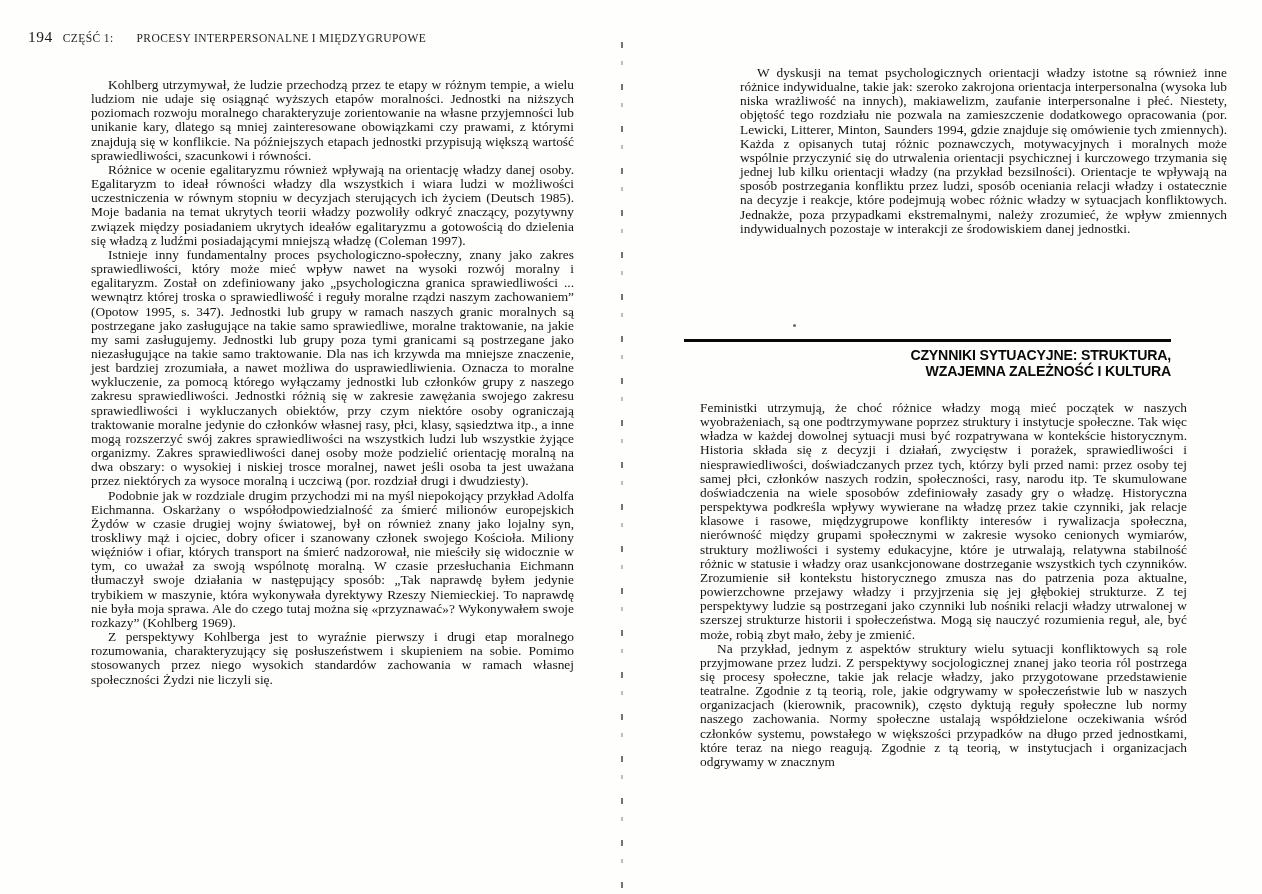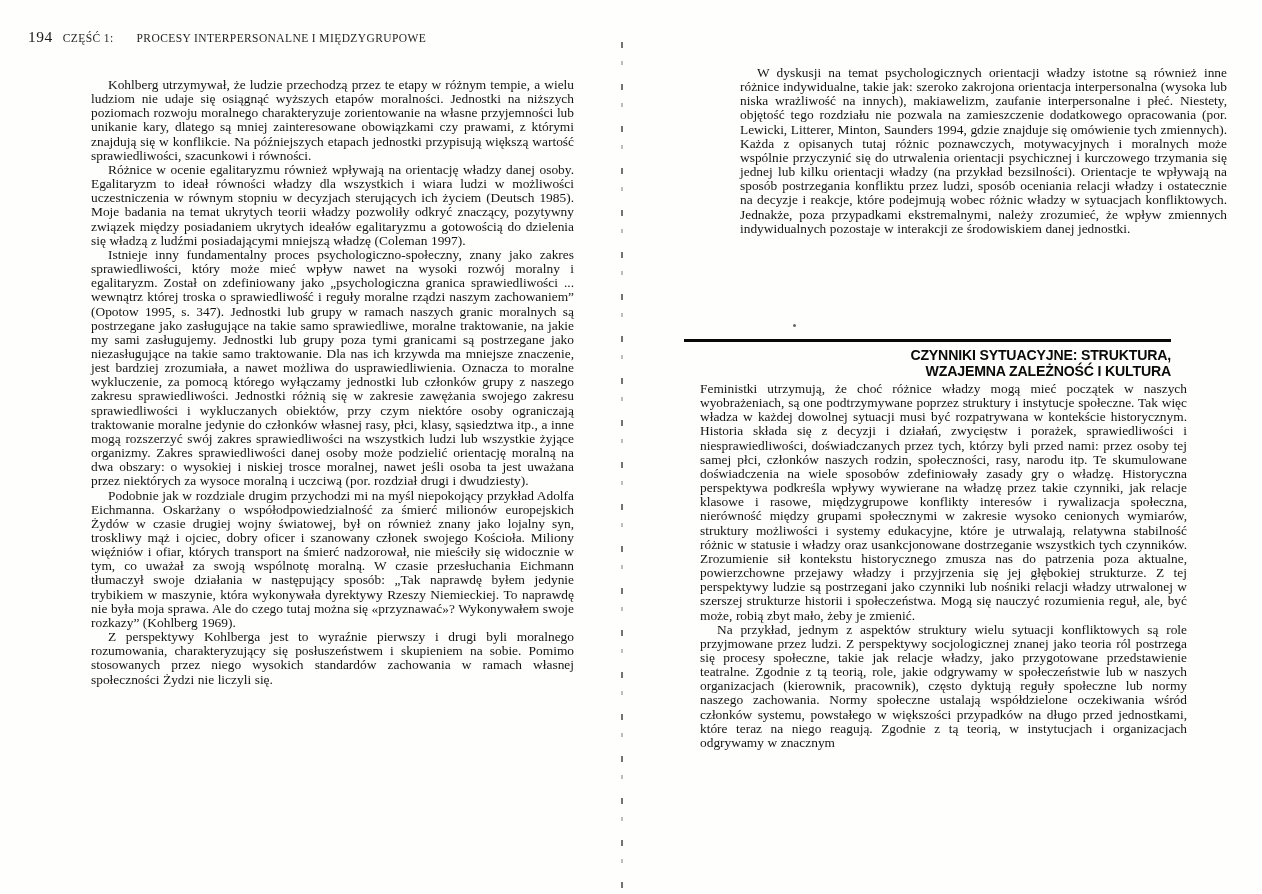--- a/index.html
+++ b/index.html
@@ -58,21 +58,21 @@
     width: 483px;
     margin-top: 18px;
   }
   .col-right-top {
     left: 740px;
     top: 66px;
     width: 487px;
   }
   .col-right-bottom {
     left: 700px;
-    top: 382px;
+    top: 401px;
     width: 487px;
   }
   .text-column p {
     margin: 0;
     padding: 0;
     text-indent: 17px;
   }
   .text-column p.no-indent {
     text-indent: 0;
   }
@@ -137,21 +137,21 @@
 
   <div class="running-header left">
     <span class="folio">194</span><span class="running-title-caps"><span class="part-label">CZĘŚĆ 1:</span><span>PROCESY INTERPERSONALNE I MIĘDZYGRUPOWE</span></span>
   </div>
 
   <div class="text-column col-left">
     <p>Kohlberg utrzymywał, że ludzie przechodzą przez te etapy w różnym tempie, a wielu ludziom nie udaje się osiągnąć wyższych etapów moralności. Jednostki na niższych poziomach rozwoju moralnego charakteryzuje zorientowanie na własne przyjemności lub unikanie kary, dlatego są mniej zainteresowane obowiązkami czy prawami, z którymi znajdują się w konflikcie. Na późniejszych etapach jednostki przypisują większą wartość sprawiedliwości, szacunkowi i równości.</p>
     <p>Różnice w ocenie egalitaryzmu również wpływają na orientację władzy danej osoby. Egalitaryzm to ideał równości władzy dla wszystkich i wiara ludzi w możliwości uczestniczenia w równym stopniu w decyzjach sterujących ich życiem (Deutsch 1985). Moje badania na temat ukrytych teorii władzy pozwoliły odkryć znaczący, pozytywny związek między posiadaniem ukrytych ideałów egalitaryzmu a gotowością do dzielenia się władzą z ludźmi posiadającymi mniejszą władzę (Coleman 1997).</p>
     <p>Istnieje inny fundamentalny proces psychologiczno-społeczny, znany jako zakres sprawiedliwości, który może mieć wpływ nawet na wysoki rozwój moralny i egalitaryzm. Został on zdefiniowany jako „psychologiczna granica sprawiedliwości ... wewnątrz której troska o sprawiedliwość i reguły moralne rządzi naszym zachowaniem” (Opotow 1995, s. 347). Jednostki lub grupy w ramach naszych granic moralnych są postrzegane jako zasługujące na takie samo sprawiedliwe, moralne traktowanie, na jakie my sami zasługujemy. Jednostki lub grupy poza tymi granicami są postrzegane jako niezasługujące na takie samo traktowanie. Dla nas ich krzywda ma mniejsze znaczenie, jest bardziej zrozumiała, a nawet możliwa do usprawiedliwienia. Oznacza to moralne wykluczenie, za pomocą którego wyłączamy jednostki lub członków grupy z naszego zakresu sprawiedliwości. Jednostki różnią się w zakresie zawężania swojego zakresu sprawiedliwości i wykluczanych obiektów, przy czym niektóre osoby ograniczają traktowanie moralne jedynie do członków własnej rasy, płci, klasy, sąsiedztwa itp., a inne mogą rozszerzyć swój zakres sprawiedliwości na wszystkich ludzi lub wszystkie żyjące organizmy. Zakres sprawiedliwości danej osoby może podzielić orientację moralną na dwa obszary: o wysokiej i niskiej trosce moralnej, nawet jeśli osoba ta jest uważana przez niektórych za wysoce moralną i uczciwą (por. rozdział drugi i dwudziesty).</p>
     <p>Podobnie jak w rozdziale drugim przychodzi mi na myśl niepokojący przykład Adolfa Eichmanna. Oskarżany o współodpowiedzialność za śmierć milionów europejskich Żydów w czasie drugiej wojny światowej, był on również znany jako lojalny syn, troskliwy mąż i ojciec, dobry oficer i szanowany członek swojego Kościoła. Miliony więźniów i ofiar, których transport na śmierć nadzorował, nie mieściły się widocznie w tym, co uważał za swoją wspólnotę moralną. W czasie przesłuchania Eichmann tłumaczył swoje działania w następujący sposób: „Tak naprawdę byłem jedynie trybikiem w maszynie, która wykonywała dyrektywy Rzeszy Niemieckiej. To naprawdę nie była moja sprawa. Ale do czego tutaj można się «przyznawać»? Wykonywałem swoje rozkazy” (Kohlberg 1969).</p>
-    <p>Z perspektywy Kohlberga jest to wyraźnie pierwszy i drugi byli moralnego rozumowania, charakteryzujący się posłuszeństwem i skupieniem na sobie. Pomimo stosowanych przez niego wysokich standardów zachowania w ramach własnej społeczności Żydzi nie liczyli się.</p>
+    <p>Z perspektywy Kohlberga jest to wyraźnie pierwszy i drugi etap moralnego rozumowania, charakteryzujący się posłuszeństwem i skupieniem na sobie. Pomimo stosowanych przez niego wysokich standardów zachowania w ramach własnej społeczności Żydzi nie liczyli się.</p>
   </div>
 </div>
 
 <div class="scan-page">
 
   <div class="text-column col-right-top">
     <p>W dyskusji na temat psychologicznych orientacji władzy istotne są również inne różnice indywidualne, takie jak: szeroko zakrojona orientacja interpersonalna (wysoka lub niska wrażliwość na innych), makiawelizm, zaufanie interpersonalne i płeć. Niestety, objętość tego rozdziału nie pozwala na zamieszczenie dodatkowego opracowania (por. Lewicki, Litterer, Minton, Saunders 1994, gdzie znajduje się omówienie tych zmiennych). Każda z opisanych tutaj różnic poznawczych, motywacyjnych i moralnych może wspólnie przyczynić się do utrwalenia orientacji psychicznej i kurczowego trzymania się jednej lub kilku orientacji władzy (na przykład bezsilności). Orientacje te wpływają na sposób postrzegania konfliktu przez ludzi, sposób oceniania relacji władzy i ostatecznie na decyzje i reakcje, które podejmują wobec różnic władzy w sytuacjach konfliktowych. Jednakże, poza przypadkami ekstremalnymi, należy zrozumieć, że wpływ zmiennych indywidualnych pozostaje w interakcji ze środowiskiem danej jednostki.</p>
   </div>
 
   <div class="section-heading-block">

